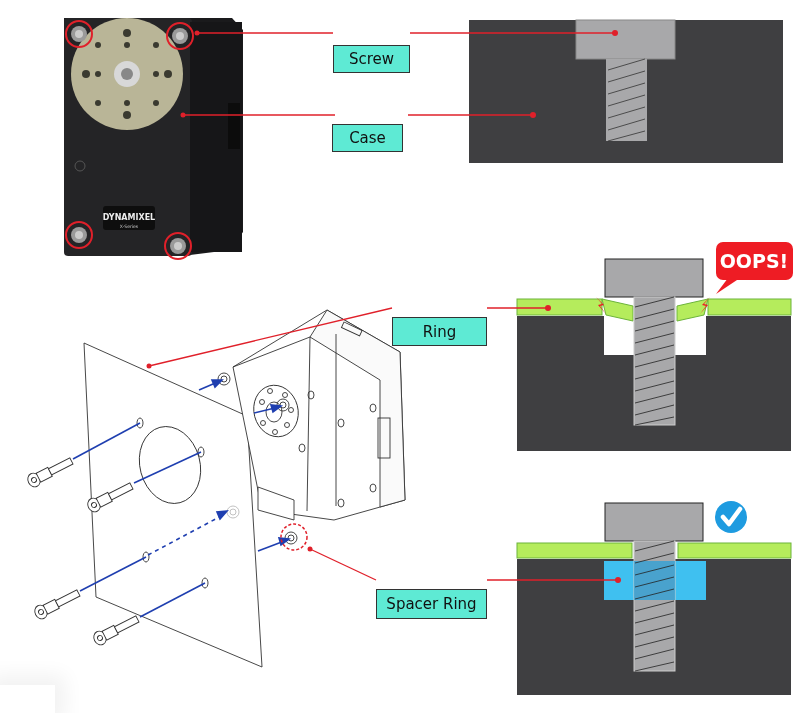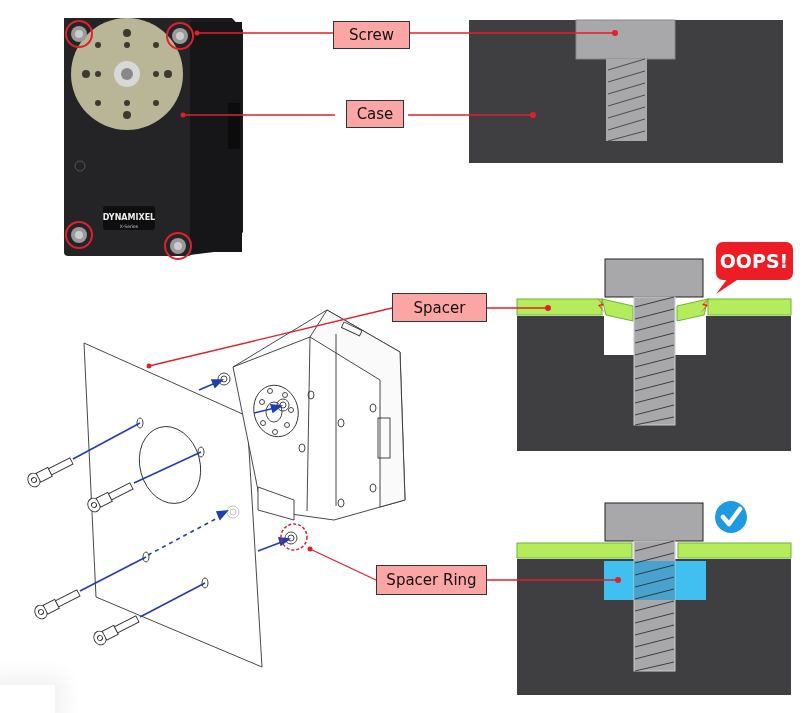--- a/index.html
+++ b/index.html
@@ -1,18 +1,18 @@
 <!DOCTYPE html>
 <html><head>
 <meta charset="utf-8">
 <style>
   html,body{margin:0;padding:0;background:#ffffff;}
   body{width:812px;height:713px;position:relative;overflow:hidden;font-family:"DejaVu Sans",sans-serif;}
   svg{position:absolute;left:0;top:0;}
-  .lbl{position:absolute;background:#fca5a5;border:1.5px solid #333;font-family:"DejaVu Sans",sans-serif;font-size:15px;color:#111;display:flex;align-items:center;justify-content:center;box-sizing:border-box;}
+  .lbl{position:absolute;background:#5eead4;border:1.5px solid #333;font-family:"DejaVu Sans",sans-serif;font-size:15px;color:#111;display:flex;align-items:center;justify-content:center;box-sizing:border-box;margin-top:24px;}
   .fade{position:absolute;left:0;top:685px;width:55px;height:28px;background:#fff;box-shadow:0 0 20px 10px #f2f2f2;}
 </style>
 </head>
 <body>
 
 <svg width="812" height="713" viewBox="0 0 812 713">
 
   <g>
     <polygon points="185,18 232,18 243,30 243,232 230,250 190,255" fill="#1a1a1c"></polygon>
     <polygon points="64,18 232,18 190,18 190,255 64,250" fill="#202022"></polygon>
@@ -242,17 +242,17 @@
   </g>
   <g fill="#e0202a">
     <circle cx="149" cy="366" r="2.5"></circle>
       <circle cx="548" cy="308" r="3"></circle>
     <circle cx="310" cy="549" r="2.5"></circle>
       <circle cx="618" cy="580" r="3"></circle>
   </g>
 </svg>
 
 <div class="lbl" style="left:333px;top:21px;width:77px;height:28px;">Screw</div>
-<div class="lbl" style="left:346px;top:100px;width:58px;height:28px;">Case</div>
-<div class="lbl" style="left:392px;top:293px;width:95px;height:29px;">Spacer</div>
+<div class="lbl" style="left:332px;top:100px;width:71px;height:28px;">Case</div>
+<div class="lbl" style="left:392px;top:293px;width:95px;height:29px;">Ring</div>
 <div class="lbl" style="left:376px;top:565px;width:111px;height:30px;text-align:center;">Spacer Ring</div>
 
 <div class="fade"></div>
 
 </body></html>

